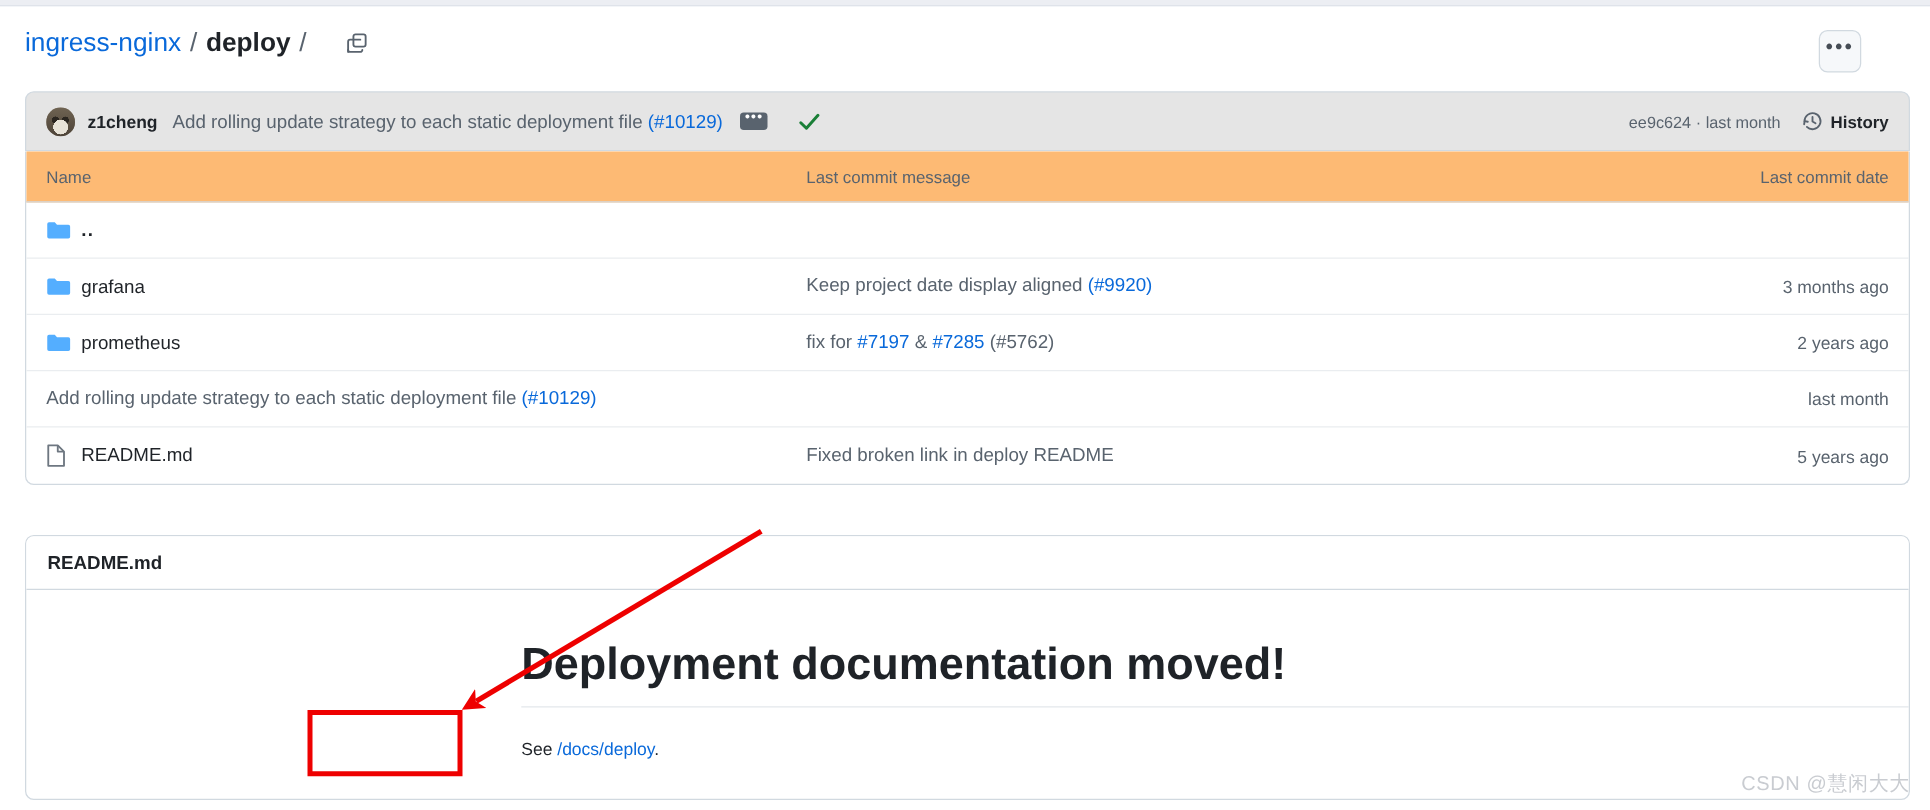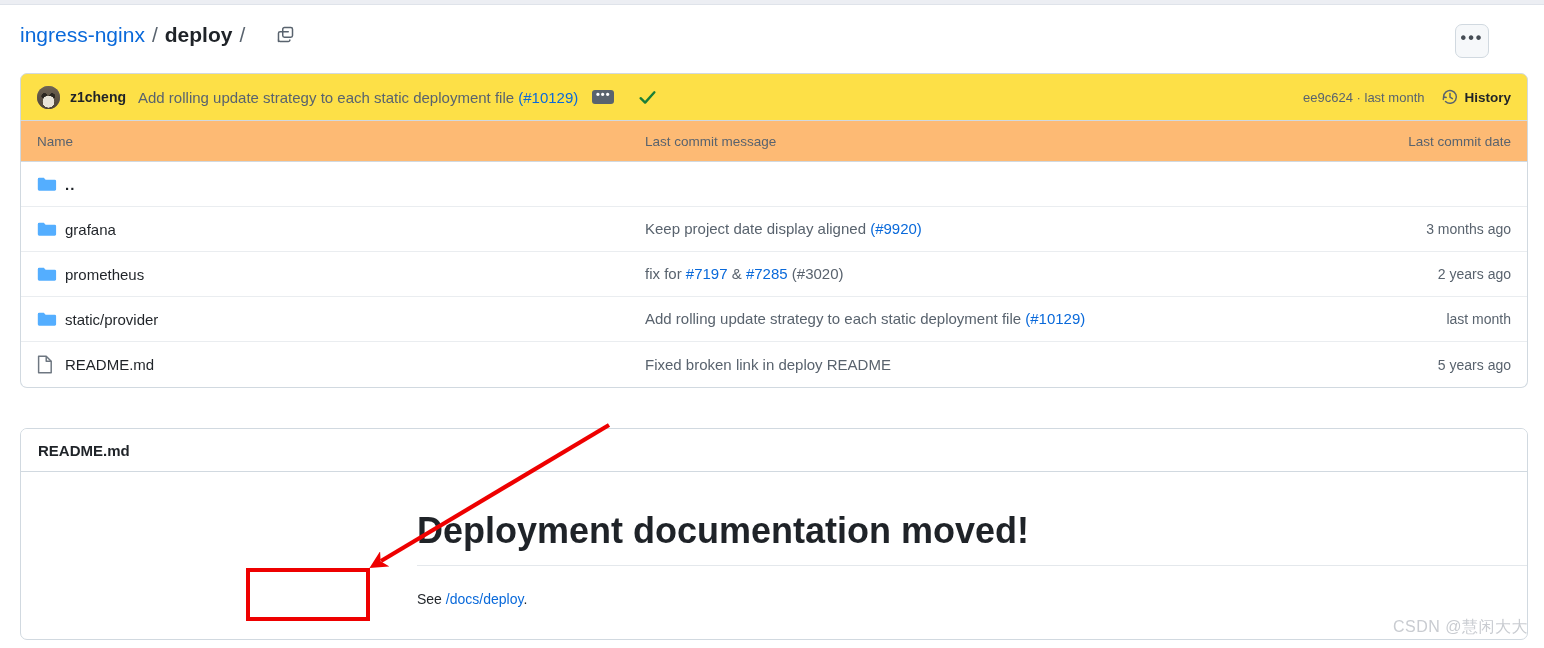--- a/index.html
+++ b/index.html
@@ -92,21 +92,21 @@
     transform: translateY(-3px);
   }
 
   
   .commit-bar {
     position: absolute;
     top: 73px; left: 20px;
     width: 1508px; height: 48px;
     border: 1px solid #d1d9e0;
     border-radius: 7px 7px 0 0;
-    background: #fde047;
+    background: #e5e5e5;
     display: flex;
     align-items: center;
     padding: 0 16px;
   }
   .avatar {
     width: 23px; height: 23px;
     border-radius: 50%;
     overflow: hidden;
     flex: 0 0 auto;
     margin-right: 10px;
@@ -418,33 +418,25 @@
 
     <div class="file-row">
       <div class="col-name" style="display:flex;align-items:center;">
         <span class="icon-cell">
           <svg width="20" height="17" viewBox="0 0 20 17">
             <path d="M0.8 3.2a1.4 1.4 0 0 1 1.4-1.4h4.6l1.8 1.9h9.1a1.4 1.4 0 0 1 1.4 1.4v8.2a1.4 1.4 0 0 1-1.4 1.4H2.2a1.4 1.4 0 0 1-1.4-1.4z" fill="#54aeff"></path>
           </svg>
         </span>
         <span class="fname">prometheus</span>
       </div>
-      <div class="col-msg"><span class="fmsg"><span>fix for </span><span class="ref">#7197</span><span> &amp; </span><span class="ref">#7285</span><span> (#3020)</span></span></div>
+      <div class="col-msg"><span class="fmsg"><span>fix for </span><span class="ref">#7197</span><span> &amp; </span><span class="ref">#7285</span><span> (#5762)</span></span></div>
       <div class="col-date fdate">2 years ago</div>
     </div>
 
     <div class="file-row">
-      <div class="col-name" style="display:flex;align-items:center;">
-        <span class="icon-cell">
-          <svg width="20" height="17" viewBox="0 0 20 17">
-            <path d="M0.8 3.2a1.4 1.4 0 0 1 1.4-1.4h4.6l1.8 1.9h9.1a1.4 1.4 0 0 1 1.4 1.4v8.2a1.4 1.4 0 0 1-1.4 1.4H2.2a1.4 1.4 0 0 1-1.4-1.4z" fill="#54aeff"></path>
-          </svg>
-        </span>
-        <span class="fname">static/provider</span>
-      </div>
       <div class="col-msg"><span class="fmsg"><span>Add rolling update strategy to each static deployment file </span><span class="ref">(#10129)</span></span></div>
       <div class="col-date fdate">last month</div>
     </div>
 
     <div class="file-row">
       <div class="col-name" style="display:flex;align-items:center;">
         <span class="icon-cell">
           <svg width="17" height="19" viewBox="0 0 14 16">
             <path d="M1.2 1.1h6.4l4.2 4.2v9.6H1.2z" fill="#ffffff" stroke="#6e7781" stroke-width="1.25" stroke-linejoin="round"></path>
             <path d="M7.6 1.1v4.2h4.2" fill="none" stroke="#6e7781" stroke-width="1.25" stroke-linejoin="round"></path>

